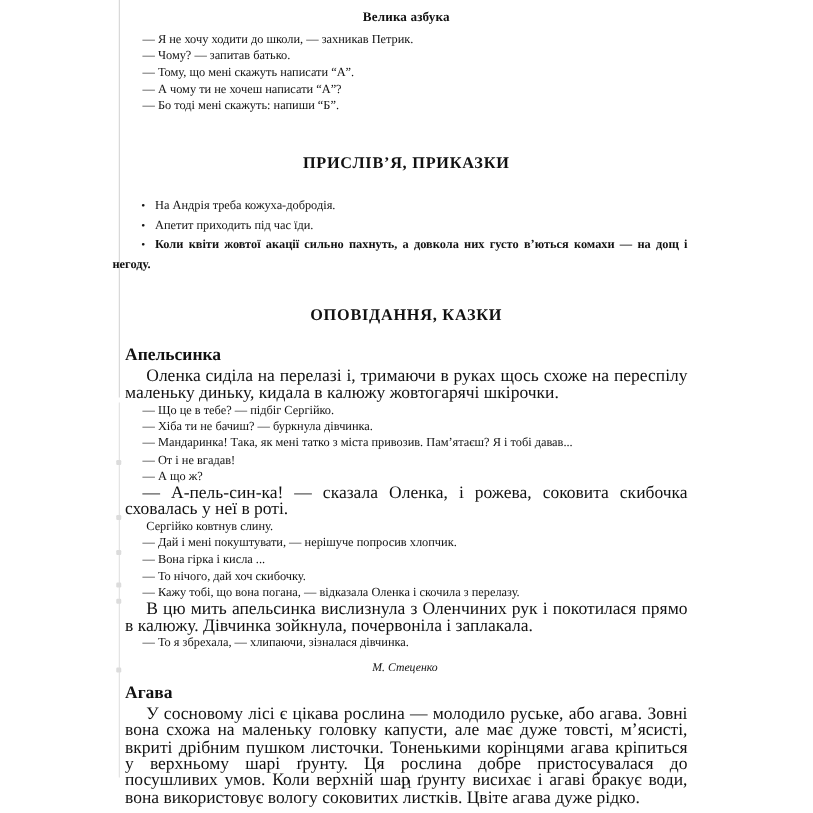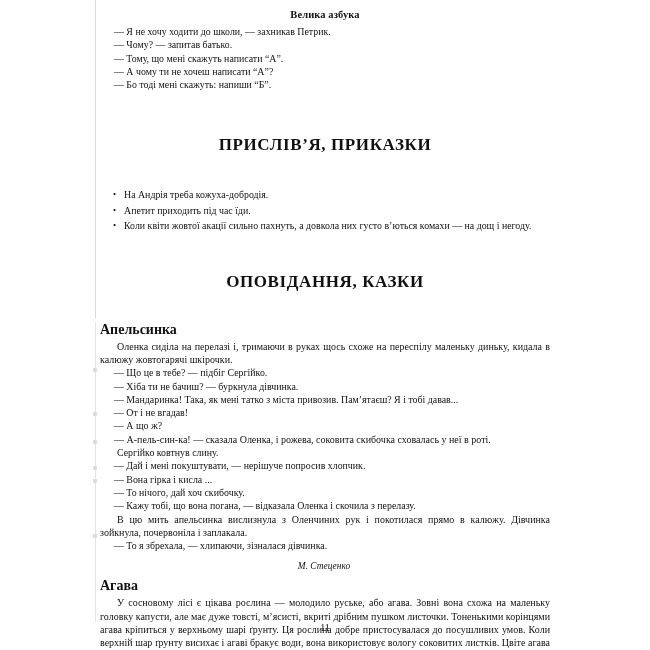--- a/index.html
+++ b/index.html
@@ -56,23 +56,23 @@
     font-weight: bold;
     font-size: 10.5px;
     letter-spacing: .1px;
     margin: 0;
     padding: 0;
     line-height: 13px;
   }
   .h-major {
     text-align: center;
     font-weight: bold;
-    font-size: 17px;
+    font-size: 13px;
     letter-spacing: .6px;
-    margin: 15px;
+    margin: 0;
     padding: 0;
     line-height: 26px;
   }
   .h-sub {
     text-align: left;
     font-weight: bold;
     font-size: 14px;
     margin: 0;
     padding: 0;
     line-height: 12px;
@@ -83,21 +83,21 @@
     font-size: 9.9px;
     line-height: 13.3px;
     margin: 0;
     padding: 0;
     white-space: nowrap;
   }
   .dlg {
     text-indent: 14px;
   }
   .para {
-    font-size: 10px;
+    font-size: 14px;
     line-height: 13.3px;
     margin: 0;
     padding: 0;
     text-align: justify;
     text-indent: 17px;
   }
   .para.wide {
     
     margin-left: -10px;
     padding-left: 10px;
@@ -193,21 +193,21 @@
       <p class="bullet">
         <span class="dot">•</span>
         <span>На Андрія треба кожуха-добродія.</span>
       </p>
       <p class="bullet">
         <span class="dot">•</span>
         <span>Апетит приходить під час їди.</span>
       </p>
       <p class="bullet hang" style="padding-left:0; text-indent:0; margin-left:-10px;">
         <span class="dot" style="left:23px;">•</span>
-        <span style="display:inline-block; text-indent:34px;">Коли квіти жовтої акації сильно пахнуть, а довкола них густо в’ються комахи — на дощ і негоду.</span>
+        <span style="display:inline-block; text-indent:34px;font-weight:bold;">Коли квіти жовтої акації сильно пахнуть, а довкола них густо в’ються комахи — на дощ і негоду.</span>
       </p>
     </section>
 
     <div class="spacer-l"></div>
 
     <section>
       <h1 class="h-major">ОПОВІДАННЯ, КАЗКИ</h1>
 
       <div class="spacer-m"></div>
 

